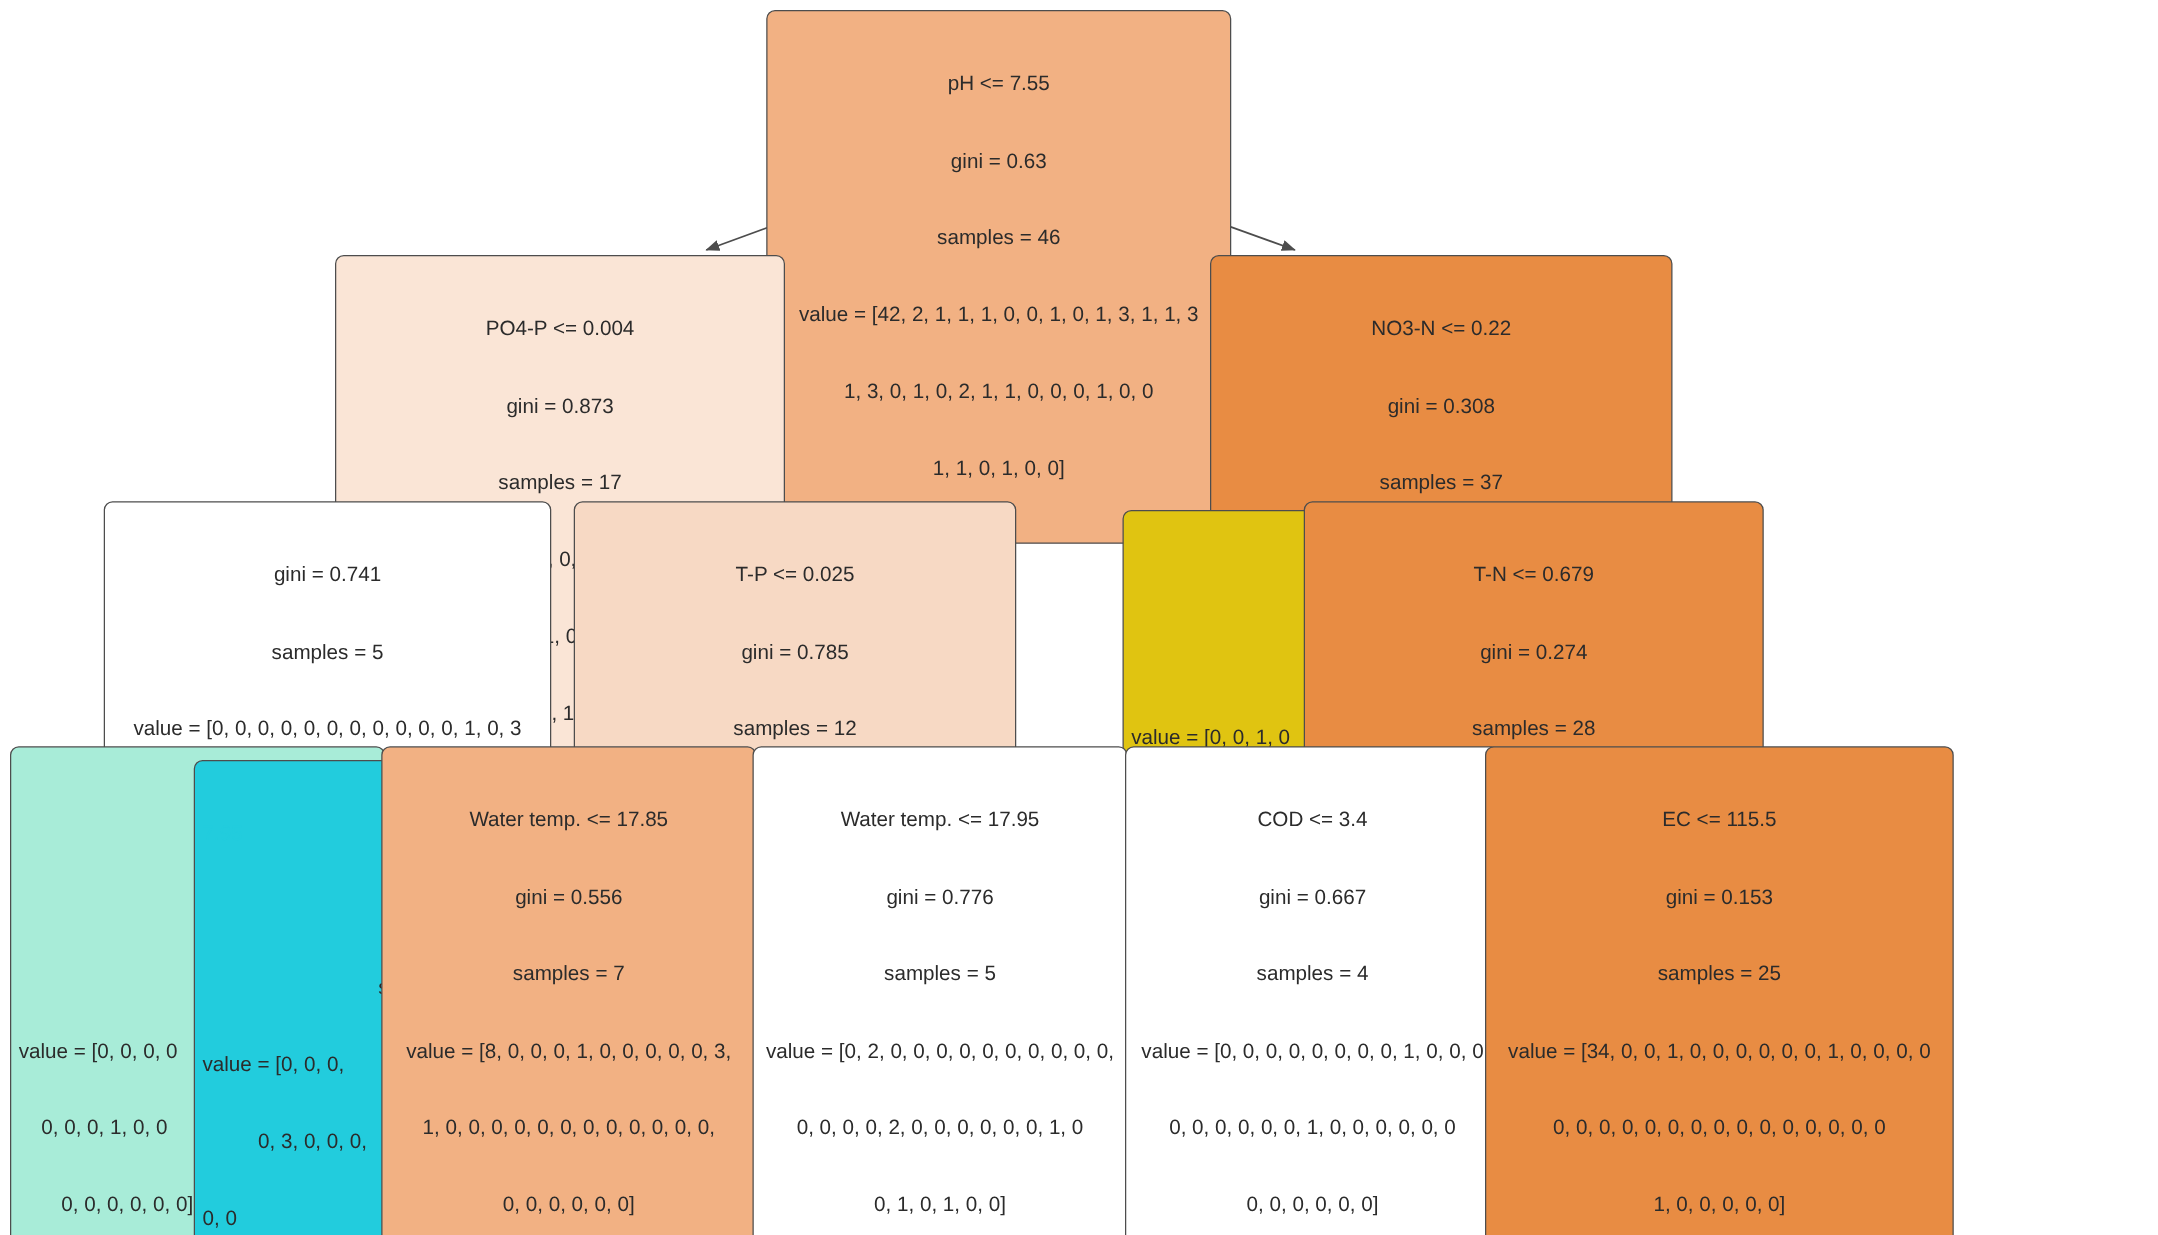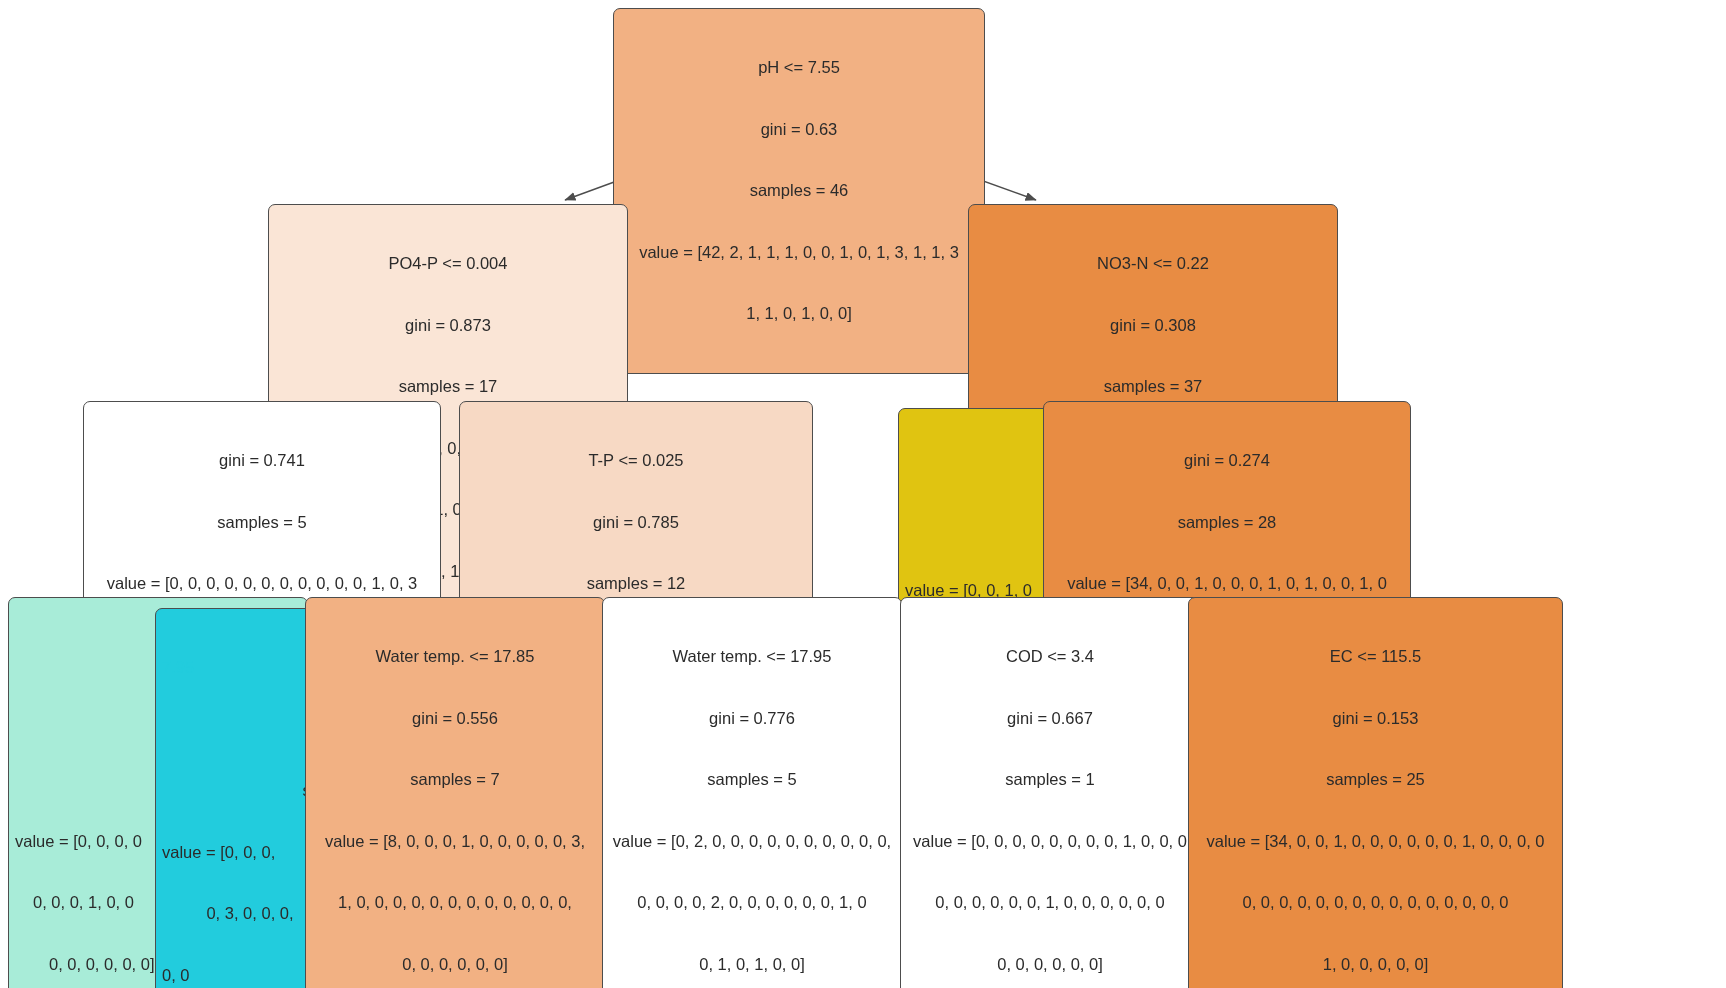--- a/index.html
+++ b/index.html
@@ -93,20 +93,21 @@
       <path d="M1300,730 L1297,826"></path>
       <path d="M1380,730 L1445,826"></path>
     </g>
   </svg>
 
   <div class="node" style="left:613px; top:8px; width:372px; background:#f2b183;">
     <span class="ln">pH &lt;= 7.55</span>
     <span class="ln">gini = 0.63</span>
     <span class="ln">samples = 46</span>
     <span class="ln">value = [42, 2, 1, 1, 1, 0, 0, 1, 0, 1, 3, 1, 1, 3</span>
+    <span class="ln">1, 3, 0, 1, 0, 2, 1, 1, 0, 0, 0, 1, 0, 0</span>
     <span class="ln">1, 1, 0, 1, 0, 0]</span>
   </div>
 
   <div class="node" style="left:268px; top:204px; width:360px; background:#fae5d6;text-align:center;">
     <span class="ln">PO4-P &lt;= 0.004</span>
     <span class="ln">gini = 0.873</span>
     <span class="ln">samples = 17</span>
     <span class="ln">value = [8, 2, 0, 0, 1, 0, 0, 0, 0, 0, 3, 1, 0, 3</span>
     <span class="ln">1, 3, 0, 1, 0, 2, 1, 0, 0, 0, 0, 1, 0, 0</span>
     <span class="ln">0, 1, 0, 1, 0, 0]</span>
@@ -140,20 +141,21 @@
 
   <div class="node" style="left:898px; top:408px; width:252px; background:#e0c411; z-index:1; text-align:center;">
     <span class="ln" style="text-align:right; padding-right:8px;">g</span>
     <span class="ln" style="text-align:right; padding-right:8px;">sa</span>
     <span class="ln" style="text-align:left;">value = [0, 0, 1, 0</span>
     <span class="ln" style="text-align:left; padding-left:14px;">0, 0, 0, 0, 0,</span>
     <span class="ln" style="text-align:right; padding-right:6px;">0,</span>
   </div>
 
   <div class="node" style="left:1043px; top:401px; width:368px; background:#e88c43; z-index:2;">
+    <span class="ln">T-N &lt;= 0.679</span>
     <span class="ln">gini = 0.274</span>
     <span class="ln">samples = 28</span>
     <span class="ln">value = [34, 0, 0, 1, 0, 0, 0, 1, 0, 1, 0, 0, 1, 0</span>
     <span class="ln">0, 0, 0, 0, 0, 0, 0, 1, 0, 0, 0, 0, 0, 0</span>
     <span class="ln">1, 0, 0, 0, 0, 0]</span>
   </div>
 
   <div class="node" style="left:8px; top:597px; width:300px; background:#a8ecd8; z-index:1;">
     <span class="ln" style="text-align:right; padding-right:6px;">DO</span>
     <span class="ln" style="text-align:right; padding-right:10px;">gi</span>
@@ -186,21 +188,21 @@
     <span class="ln">gini = 0.776</span>
     <span class="ln">samples = 5</span>
     <span class="ln">value = [0, 2, 0, 0, 0, 0, 0, 0, 0, 0, 0, 0,</span>
     <span class="ln">0, 0, 0, 0, 2, 0, 0, 0, 0, 0, 0, 1, 0</span>
     <span class="ln">0, 1, 0, 1, 0, 0]</span>
   </div>
 
   <div class="node" style="left:900px; top:597px; width:300px; background:#ffffff; z-index:3;">
     <span class="ln">COD &lt;= 3.4</span>
     <span class="ln">gini = 0.667</span>
-    <span class="ln">samples = 1</span>
+    <span class="ln">samples = 4</span>
     <span class="ln">value = [0, 0, 0, 0, 0, 0, 0, 0, 1, 0, 0, 0</span>
     <span class="ln">0, 0, 0, 0, 0, 0, 1, 0, 0, 0, 0, 0, 0</span>
     <span class="ln">0, 0, 0, 0, 0, 0]</span>
   </div>
 
   <div class="node" style="left:1188px; top:597px; width:375px; background:#e88c43; z-index:4;">
     <span class="ln">EC &lt;= 115.5</span>
     <span class="ln">gini = 0.153</span>
     <span class="ln">samples = 25</span>
     <span class="ln">value = [34, 0, 0, 1, 0, 0, 0, 0, 0, 0, 1, 0, 0, 0, 0</span>

